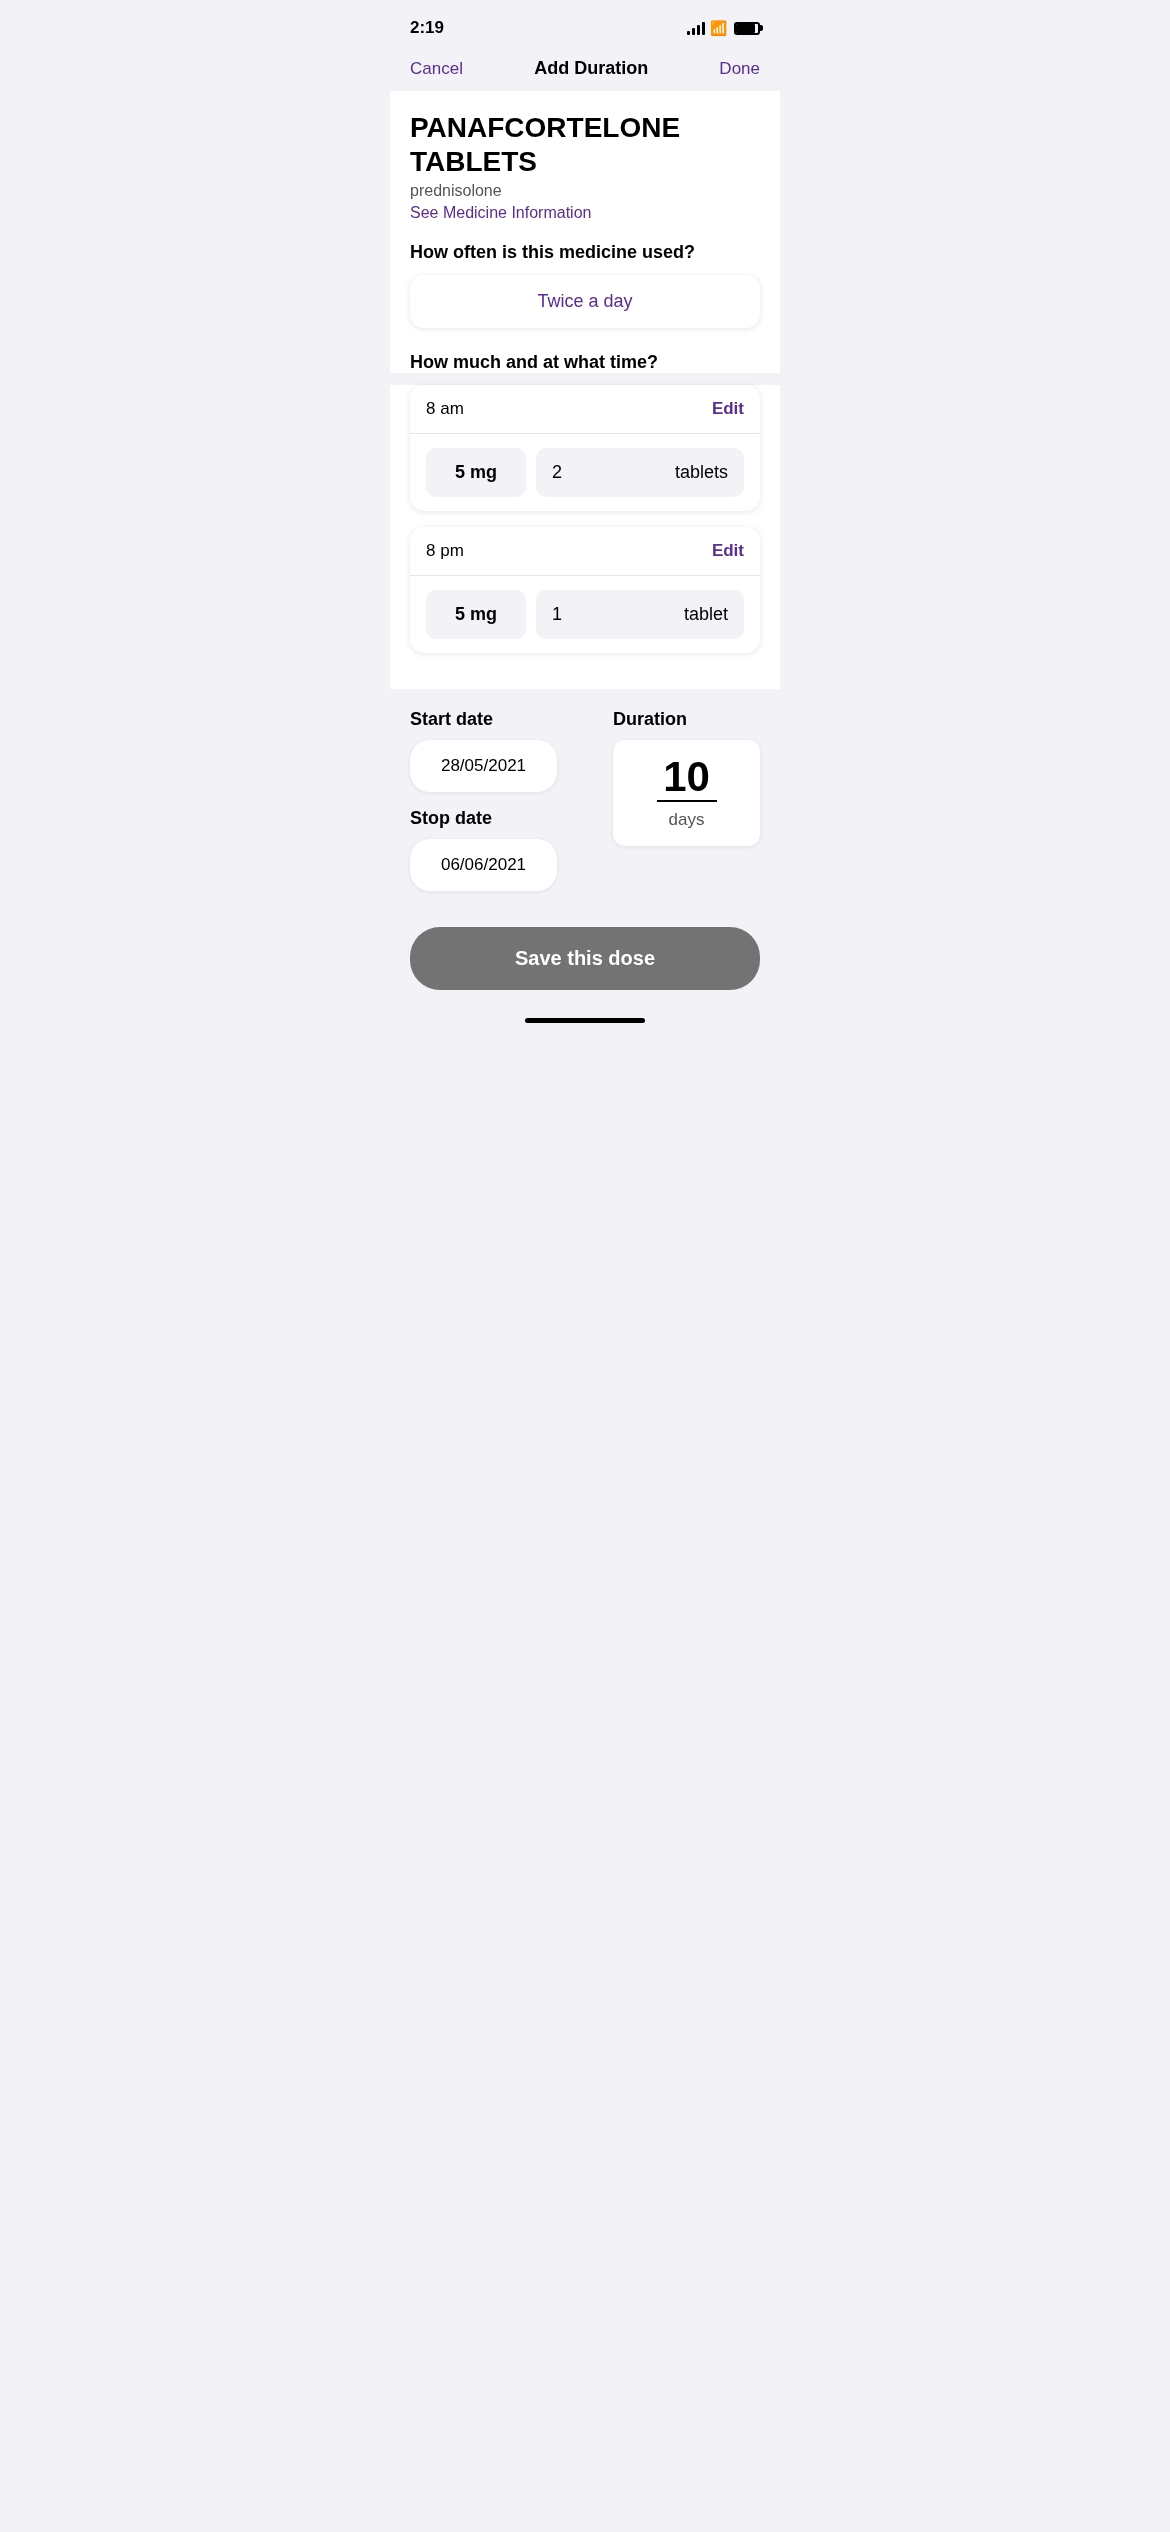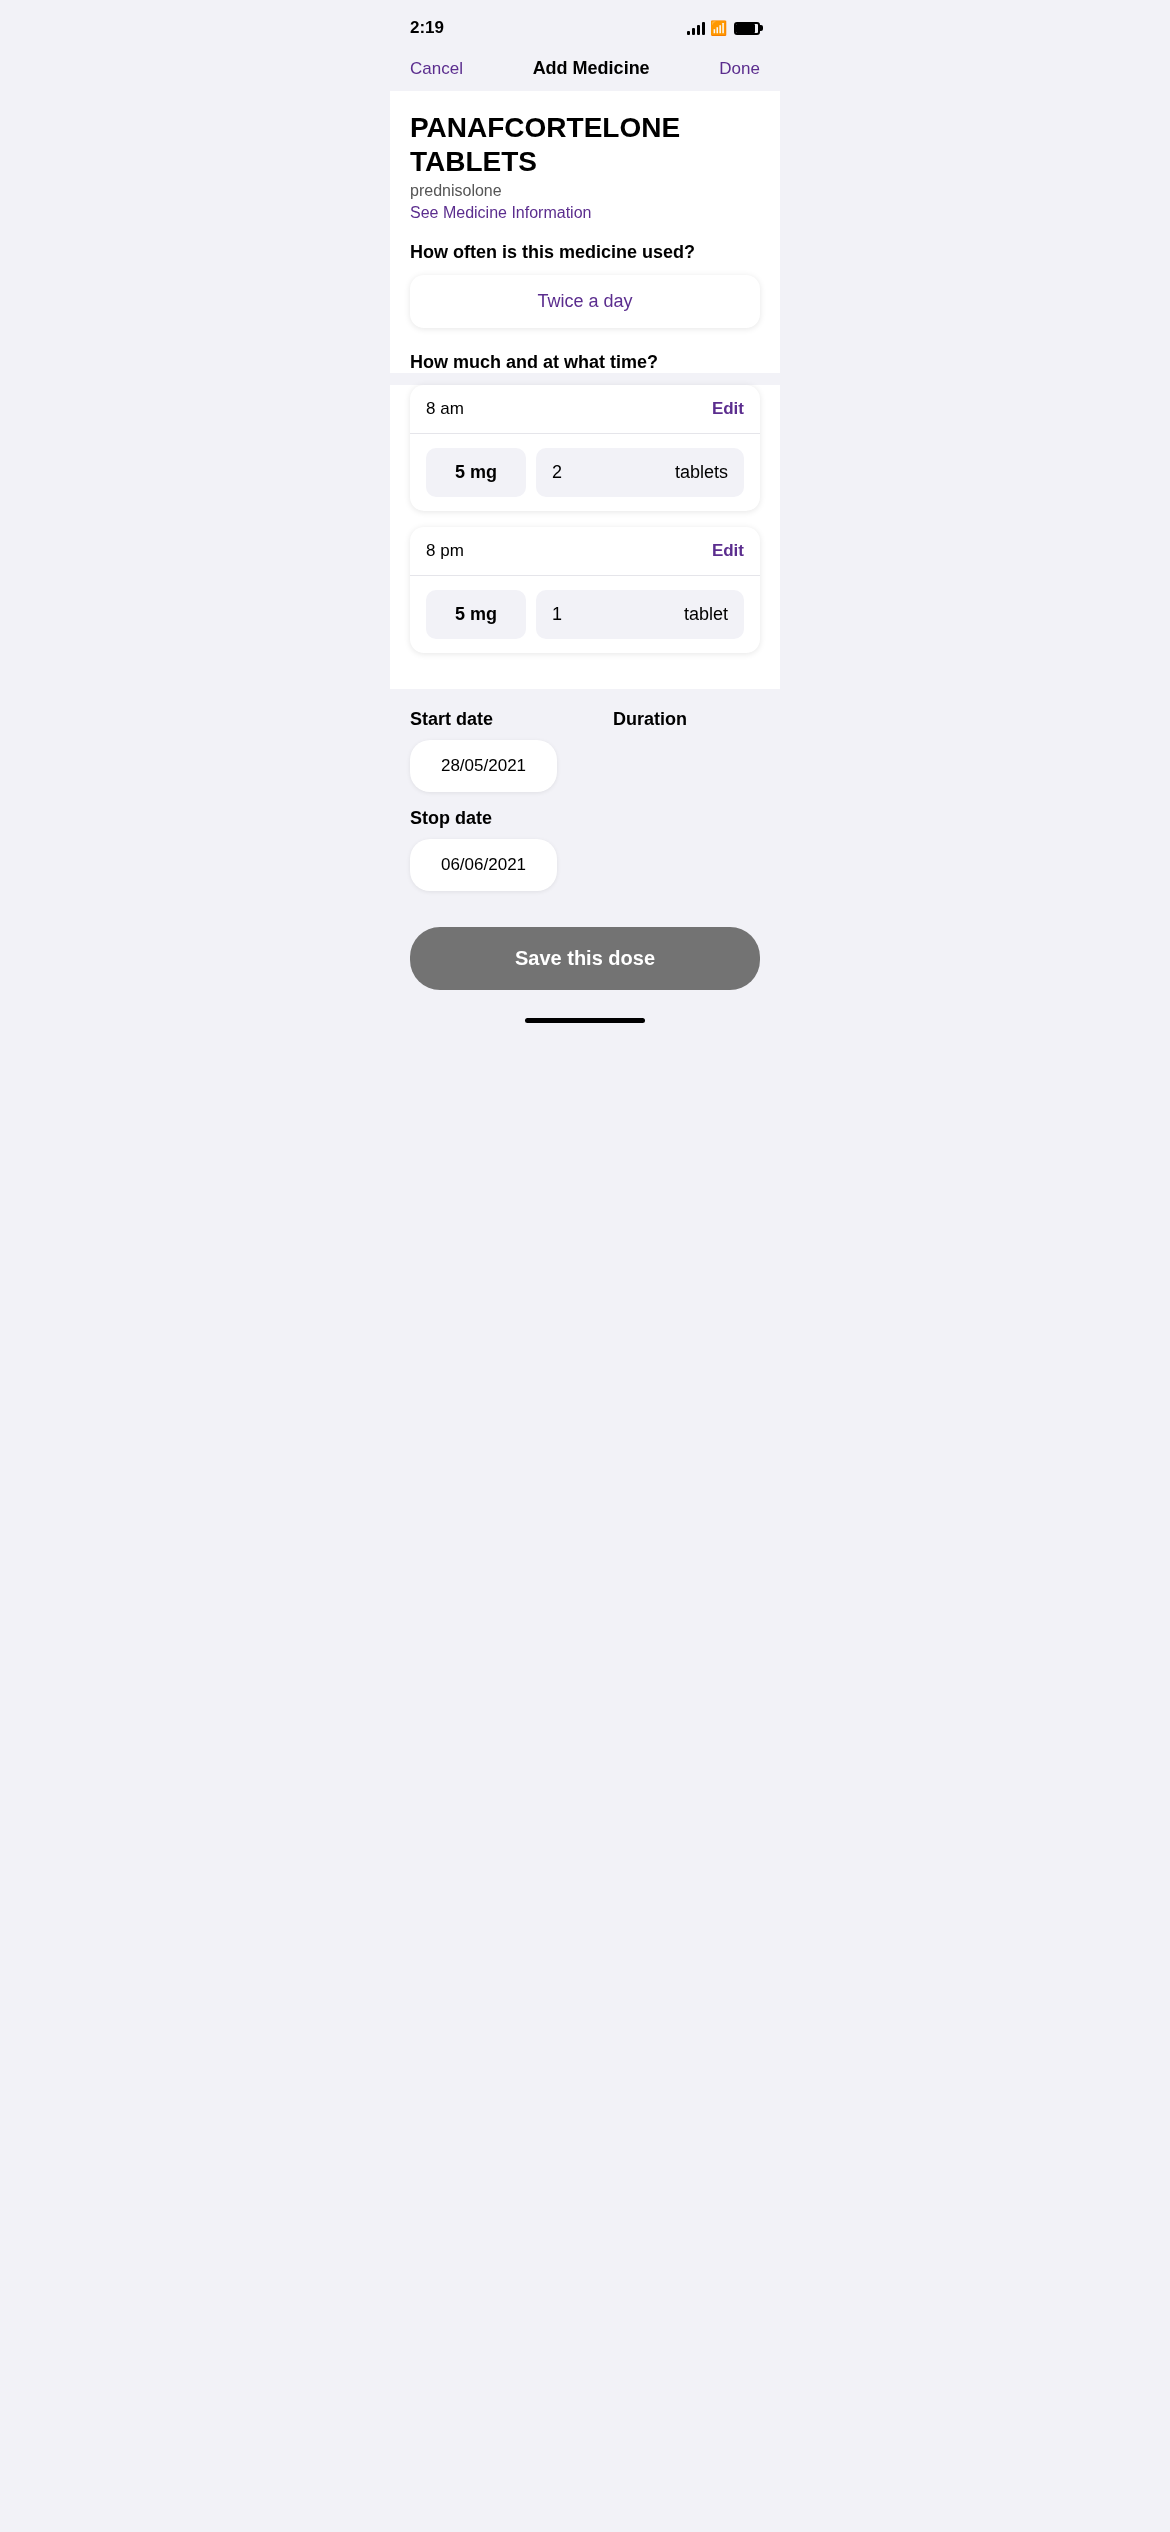--- a/index.html
+++ b/index.html
@@ -354,21 +354,21 @@
     </div>
     <span class="wifi-icon">📶</span>
     <div class="battery-icon">
       <div class="battery-fill"></div>
     </div>
   </div>
 </div>
 
 <div class="nav-bar">
   <span class="nav-cancel">Cancel</span>
-  <span class="nav-title">Add Medicine</span>
+  <span class="nav-title">Add Duration</span>
   <span class="nav-done">Done</span>
 </div>
 
 <div class="section-wrapper">
   <div class="medicine-name">PANAFCORTELONE TABLETS</div>
   <div class="medicine-generic">prednisolone</div>
   <div class="medicine-info-link">See Medicine Information</div>
 
   <div class="section-question">How often is this medicine used?</div>
   <div class="frequency-selector">
@@ -414,20 +414,24 @@
 
   <div class="date-column">
     <div class="date-label">Start date</div>
     <div class="date-field">28/05/2021</div>
     <div class="stop-date-label">Stop date</div>
     <div class="date-field">06/06/2021</div>
   </div>
 
   <div class="duration-column">
     <div class="date-label">Duration</div>
+    <div class="duration-box">
+      <div class="duration-number">10</div>
+      <div class="duration-unit">days</div>
+    </div>
   </div>
 
 </div>
 
 <div class="save-button-container">
   <button class="save-button">Save this dose</button>
 </div>
 
 <div class="home-indicator">
   <div class="home-bar"></div>

